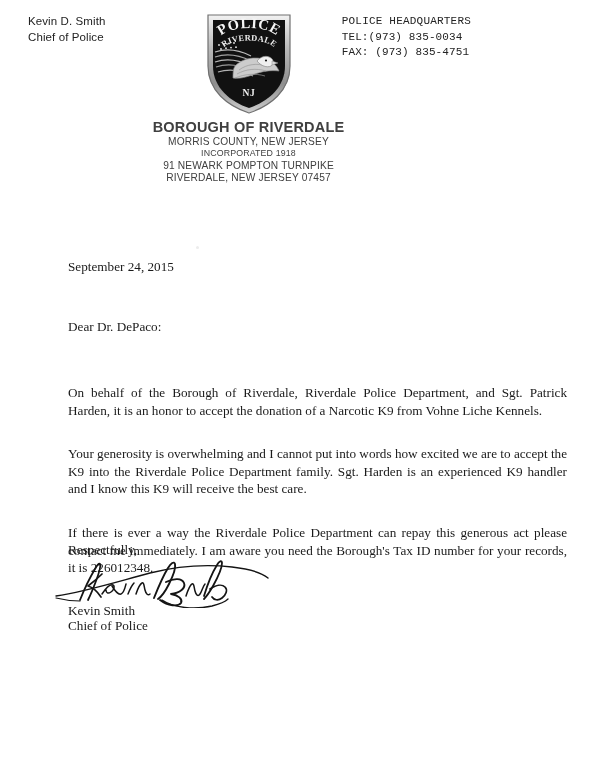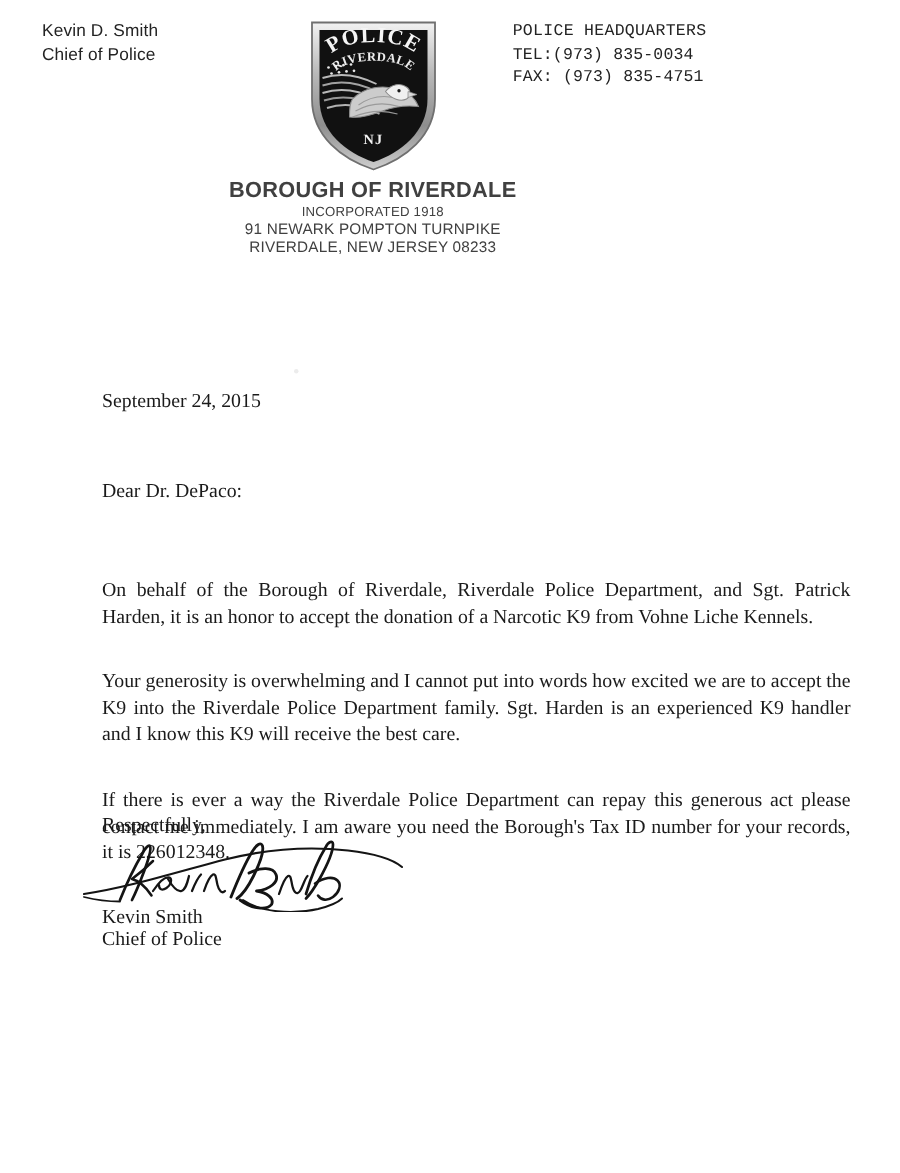--- a/index.html
+++ b/index.html
@@ -227,23 +227,24 @@
         <text font-family="'Liberation Serif', serif" font-size="8.4" font-weight="bold" fill="#ededed" letter-spacing="0.3">
           <textPath href="#arcRiver" startOffset="50%" text-anchor="middle">RIVERDALE</textPath>
         </text>
 
         <text x="48" y="88" text-anchor="middle" font-family="'Liberation Serif', serif" font-size="9.5" font-weight="bold" fill="#f2f2f2" letter-spacing="0.8">NJ</text>
       </svg>
     </div>
 
     <div class="borough">
       <div class="b-title">BOROUGH OF RIVERDALE</div>
+      <div class="b-line">MORRIS COUNTY, NEW JERSEY</div>
       <div class="b-small">INCORPORATED 1918</div>
       <div class="b-line">91 NEWARK POMPTON TURNPIKE</div>
-      <div class="b-line">RIVERDALE, NEW JERSEY 08233</div>
+      <div class="b-line">RIVERDALE, NEW JERSEY 07457</div>
     </div>
   </div>
 
   <div class="speck"></div>
 
   <div class="body-area">
     <div class="date-line">September 24, 2015</div>
     <div class="salutation">Dear Dr. DePaco:</div>
     <div style="height:22px"></div>
     <div class="para">On behalf of the Borough of Riverdale, Riverdale Police Department, and Sgt. Patrick Harden, it is an honor to accept the donation of a Narcotic K9 from Vohne Liche Kennels.</div>

